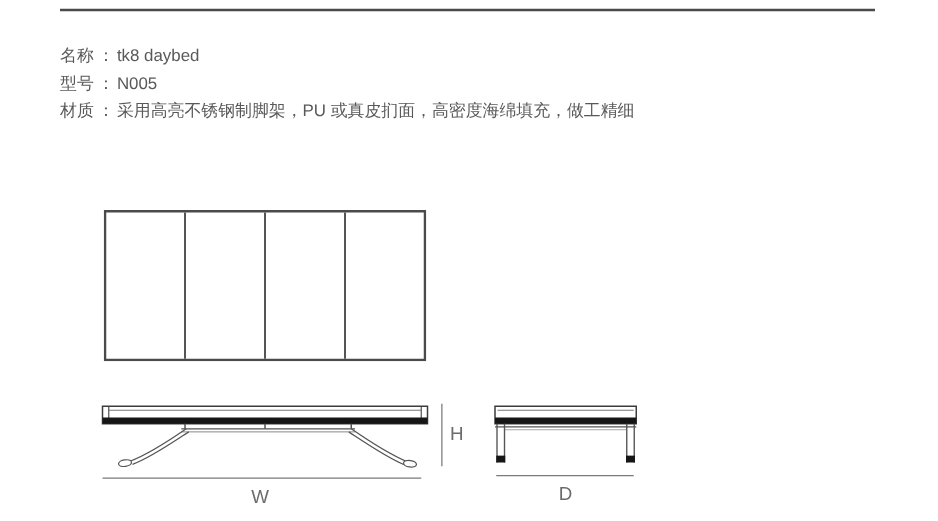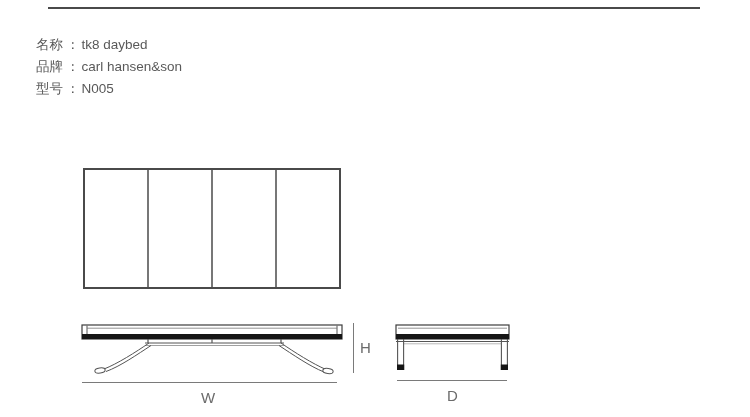--- a/index.html
+++ b/index.html
@@ -1,44 +1,44 @@
 <!DOCTYPE html>
 <html><head>
 <meta charset="utf-8">
 <style>
   html,body{margin:0;padding:0;background:#ffffff;}
   #page{
     position:relative;width:750px;height:417px;background:#ffffff;overflow:hidden;
     font-family:"Liberation Sans","DejaVu Sans",sans-serif;
   }
   .top-rule{position:absolute;left:48px;top:7px;width:652px;height:2px;background:#4a4a4a;}
-  .specs{position:absolute;left:36px;top:34px;width:650px;}
+  .specs{position:absolute;left:48px;top:34px;width:650px;}
   .spec-row{font-size:13.5px;line-height:22px;color:#595959;white-space:nowrap;}
   .spec-sep{padding:0 2px 0 3px;}
   .drawing{position:absolute;}
   .dim-label{position:absolute;color:#6b6b6b;font-size:15px;}
   .dim-line-h{position:absolute;height:1px;background:#7a7a7a;}
   .dim-line-v{position:absolute;width:1px;background:#7a7a7a;}
 </style>
 </head>
 <body>
 
 <div id="page">
 
   <div class="top-rule"></div>
 
   <div class="specs">
     <div class="spec-row">
       <span>名称</span><span class="spec-sep">：</span><span>tk8 daybed</span>
     </div>
     <div class="spec-row">
-      <span>品牌</span><span class="spec-sep">：</span><span>carl hansen&amp;son</span>
+      <span>型号</span><span class="spec-sep">：</span><span>N005</span>
     </div>
     <div class="spec-row">
-      <span>型号</span><span class="spec-sep">：</span><span>N005</span>
+      <span>材质</span><span class="spec-sep">：</span><span>采用高亮不锈钢制脚架，PU 或真皮扪面，高密度海绵填充，做工精细</span>
     </div>
   </div>
 
   <svg class="drawing" style="left:83px;top:168px;" width="258" height="121" viewBox="0 0 258 121">
     <rect x="1" y="1" width="256" height="119" fill="#ffffff" stroke="#4a4a4a" stroke-width="2"></rect>
     <line x1="65" y1="2" x2="65" y2="119" stroke="#4a4a4a" stroke-width="1.5"></line>
     <line x1="129" y1="2" x2="129" y2="119" stroke="#4a4a4a" stroke-width="1.5"></line>
     <line x1="193" y1="2" x2="193" y2="119" stroke="#4a4a4a" stroke-width="1.5"></line>
   </svg>
 

